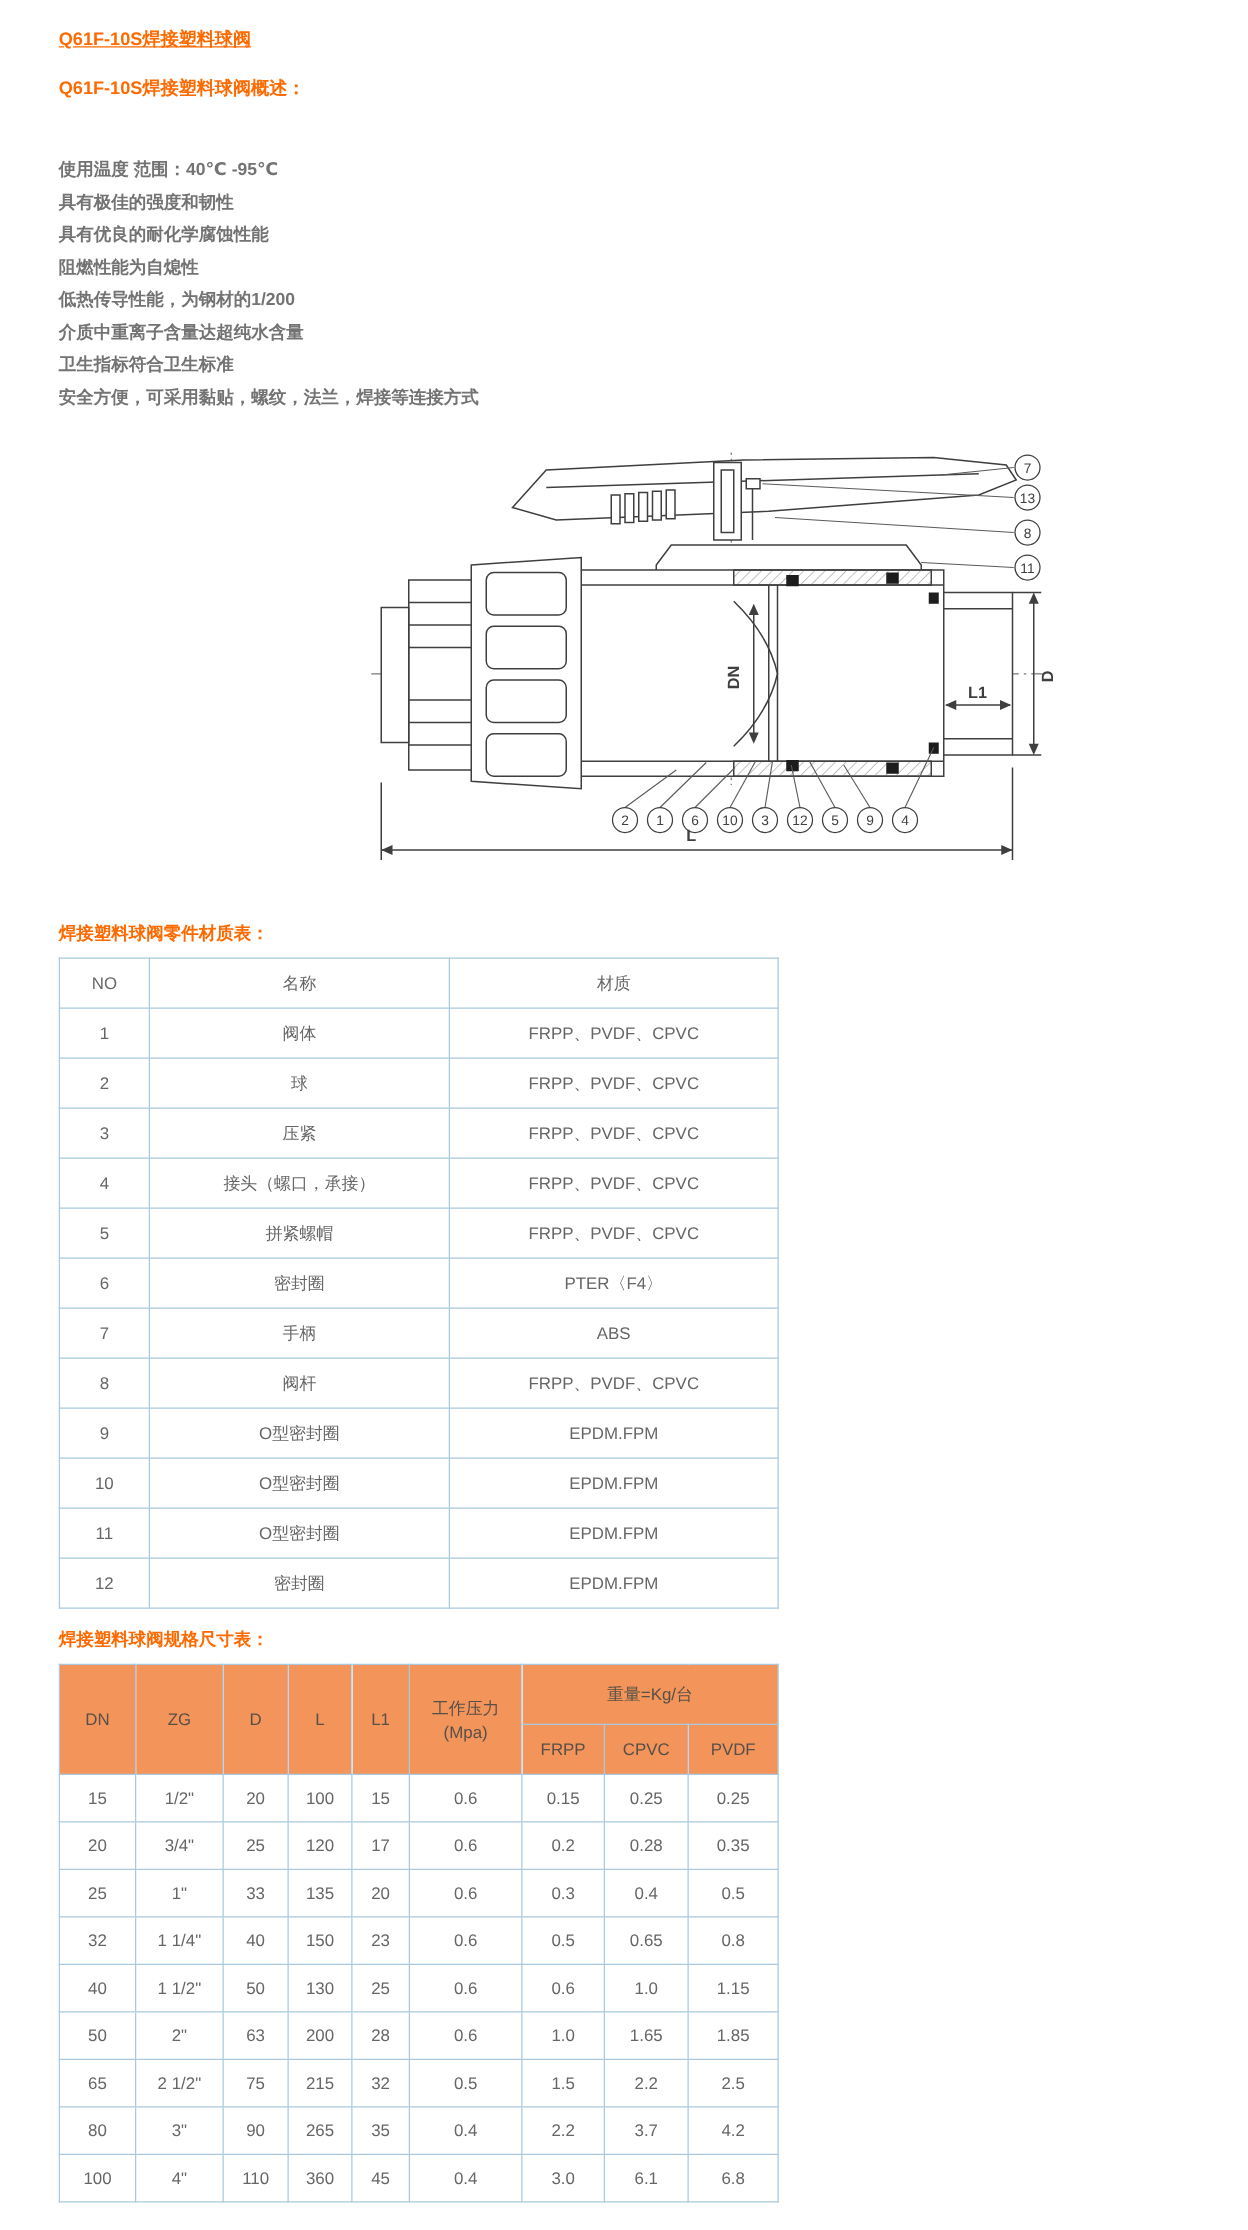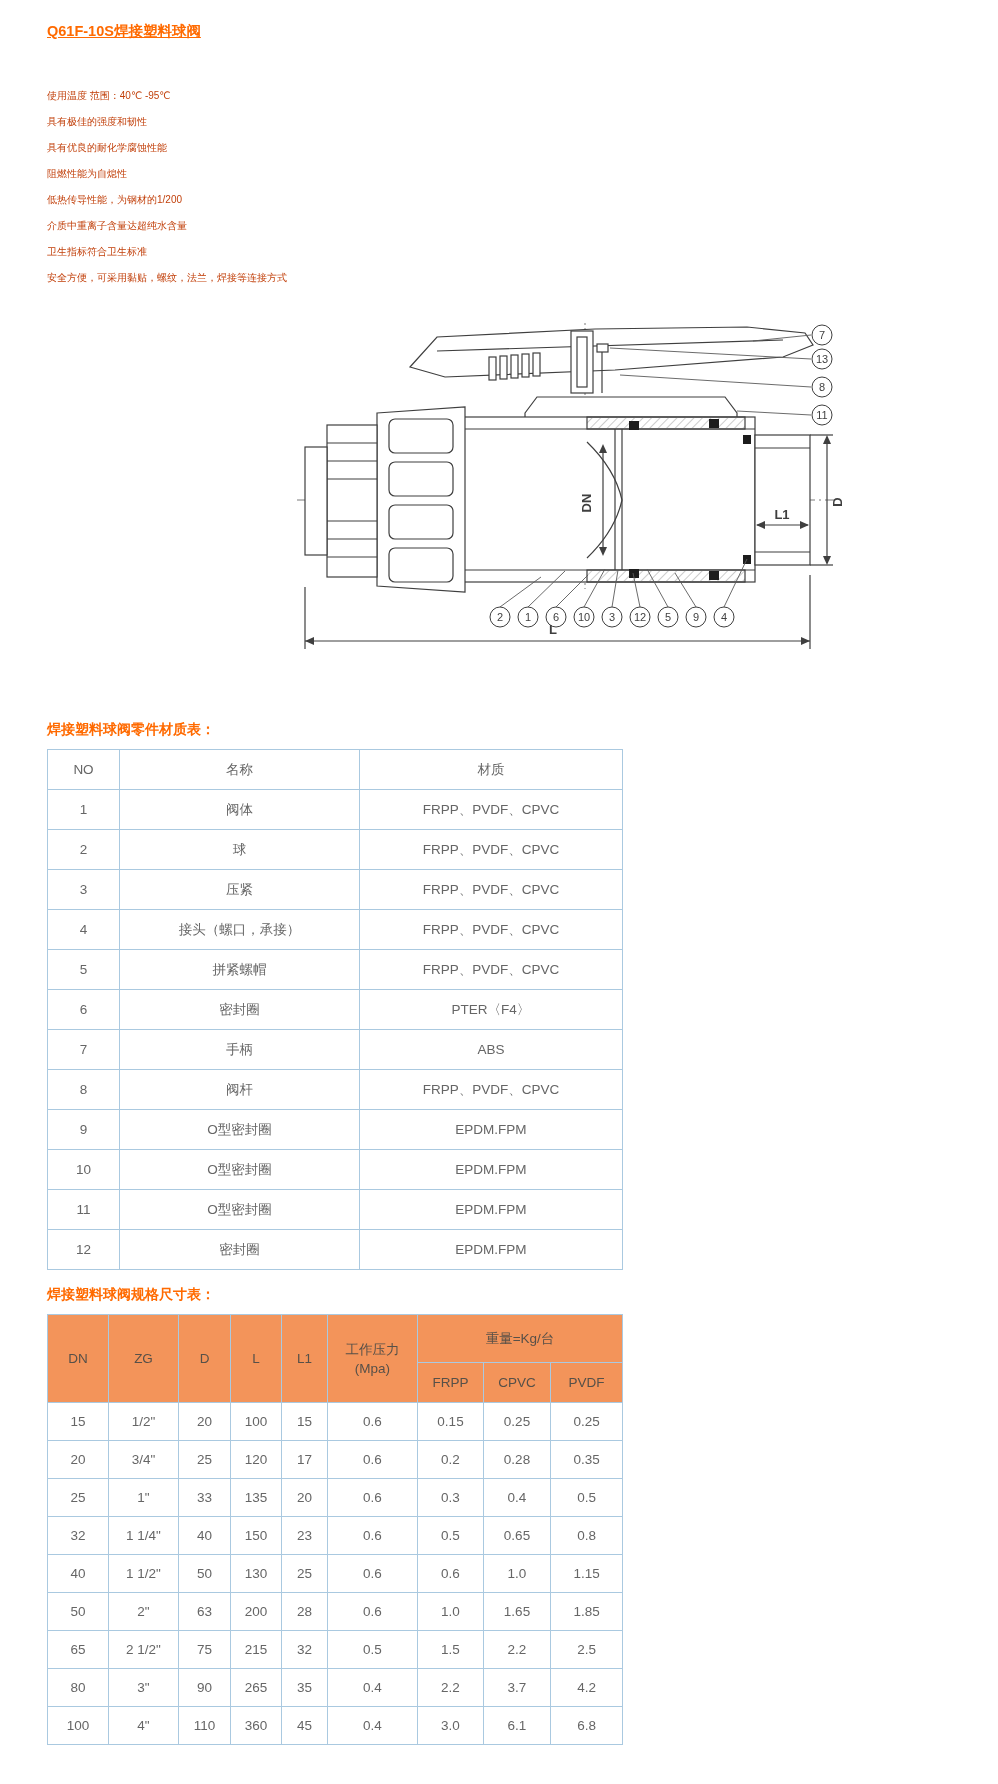--- a/index.html
+++ b/index.html
@@ -20,26 +20,26 @@
   .overview-heading {
     color:#ff6a00; font-size:14.5px; font-weight:bold;
     margin:20px 0 0 0;
   }
   .section-heading {
     color:#ff6a00; font-size:14px; font-weight:bold;
     margin:0;
   }
 
   ul.features { list-style:none; margin:42px 0 0 0; padding:0; }
-  ul.features li { font-size:10px; line-height:26px; color:#c2410c; white-space:nowrap; }
+  ul.features li { font-size:14px; line-height:26px; color:#737373; white-space:nowrap;font-weight:bold; }
 
   .diagram-wrap { margin:26px 0 0 238px; width:585px; }
   svg text { font-family:"Liberation Sans","DejaVu Sans",sans-serif; }
 
-  .materials-heading { margin-top:52px; }
+  .materials-heading { margin-top:29px; }
   table { border-collapse:collapse; table-layout:fixed; margin-top:10px; background:#fff; }
   th, td {
     border:1px solid #aac9e0;
     text-align:center; vertical-align:middle;
     font-size:13.5px; color:#666; font-weight:normal;
     padding:0 4px; overflow:hidden;
   }
   .materials-table td, .materials-table th { height:40px; }
   .materials-table { width:575px; }
 
@@ -53,20 +53,21 @@
   .spec-table tbody td { height:38px; }
   .pressure-line { line-height:19px; }
 </style>
 </head>
 <body>
 
 <div class="content">
 
   <a class="title-link">Q61F-10S焊接塑料球阀</a>
 
+  <h2 class="overview-heading">Q61F-10S焊接塑料球阀概述：</h2>
 
   <ul class="features">
       <li>使用温度 范围：40℃ -95℃</li>
       <li>具有极佳的强度和韧性</li>
       <li>具有优良的耐化学腐蚀性能</li>
       <li>阻燃性能为自熄性</li>
       <li>低热传导性能，为钢材的1/200</li>
       <li>介质中重离子含量达超纯水含量</li>
       <li>卫生指标符合卫生标准</li>
       <li>安全方便，可采用黏贴，螺纹，法兰，焊接等连接方式</li>

